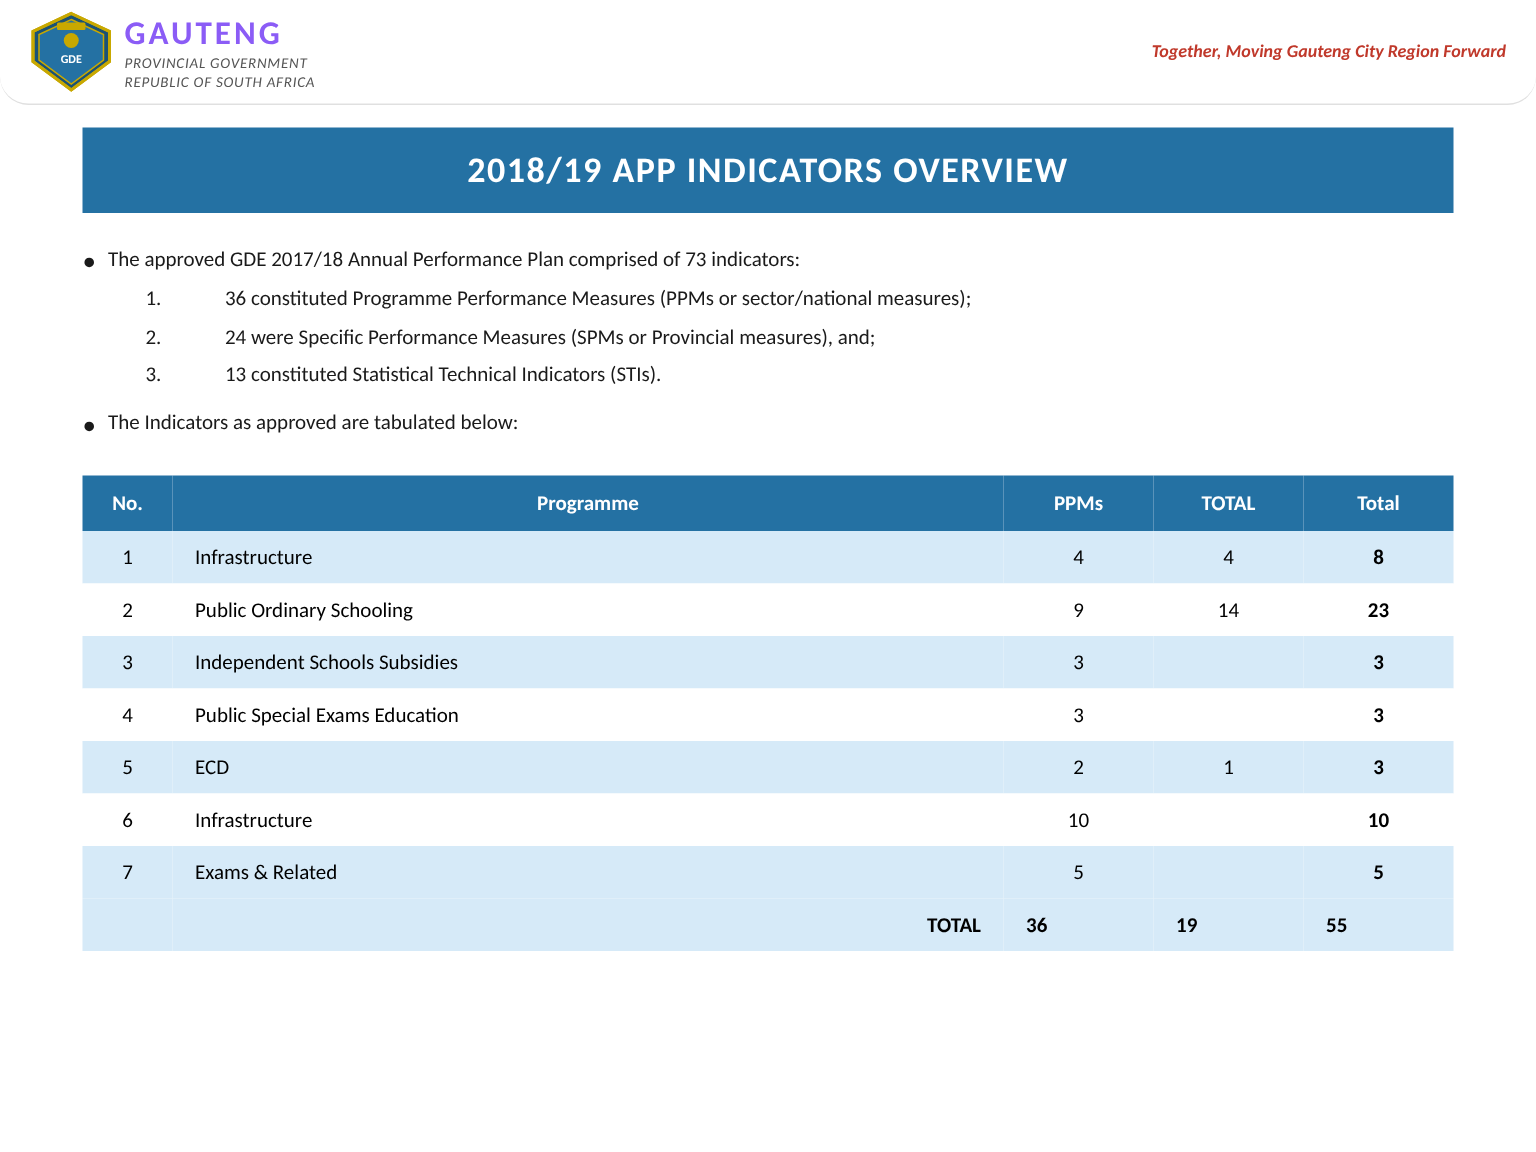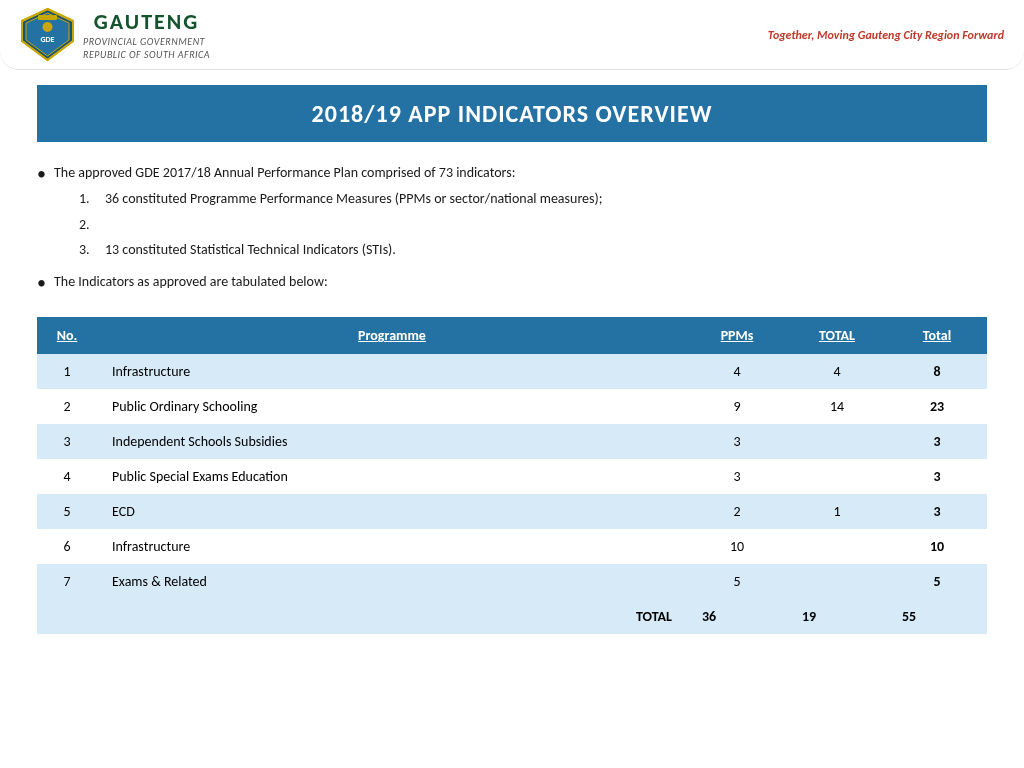--- a/index.html
+++ b/index.html
@@ -31,43 +31,42 @@
     }
 
     .logo-text {
       display: flex;
       flex-direction: column;
     }
 
     .gauteng-title {
       font-size: 22px;
       font-weight: bold;
-      color: #14532d;
+      color: #8b5cf6;
       letter-spacing: 2px;
-      text-align: center;
     }
 
     .gauteng-subtitle {
       font-size: 10px;
       color: #555;
       letter-spacing: 0.5px;
       font-style: italic;
     }
 
     .header-tagline {
       font-size: 12px;
       color: #c0392b;
       font-style: italic;
       font-weight: 600;
       text-align: center;
     }
 
     
     .main-content {
-      padding: 15px 37px;
+      padding: 15px 55px;
     }
 
     
     .title-banner {
       background-color: #2471a3;
       color: white;
       text-align: center;
       padding: 14px 20px;
       font-size: 24px;
       font-weight: bold;
@@ -111,37 +110,37 @@
       gap: 8px;
     }
 
     .sub-num {
       flex-shrink: 0;
       min-width: 18px;
     }
 
     .sub-text {
       text-align: justify;
+      margin-left: 27px;
     }
 
     
     .table-container {
       margin-top: 10px;
     }
 
     table {
       width: 100%;
       border-collapse: collapse;
       font-size: 14px;
     }
 
     thead tr {
       background-color: #2471a3;
       color: white;
-      text-decoration: underline;
     }
 
     thead th {
       padding: 10px 15px;
       font-weight: bold;
       text-align: center;
     }
 
     thead th.programme-col {
       text-align: center;
@@ -226,20 +225,21 @@
       <span class="bullet-dot">•</span>
       <div>
         <span class="bullet-text">The approved GDE 2017/18 Annual Performance Plan comprised of 73 indicators:</span>
         <ol class="sub-list">
           <li>
             <span class="sub-num">1.</span>
             <span class="sub-text">36 constituted Programme Performance Measures (PPMs or sector/national measures);</span>
           </li>
           <li>
             <span class="sub-num">2.</span>
+            <span class="sub-text">24 were Specific Performance Measures (SPMs or Provincial measures), and;</span>
           </li>
           <li>
             <span class="sub-num">3.</span>
             <span class="sub-text">13 constituted Statistical Technical Indicators (STIs).</span>
           </li>
         </ol>
       </div>
     </div>
     <div class="bullet-point">
       <span class="bullet-dot">•</span>

